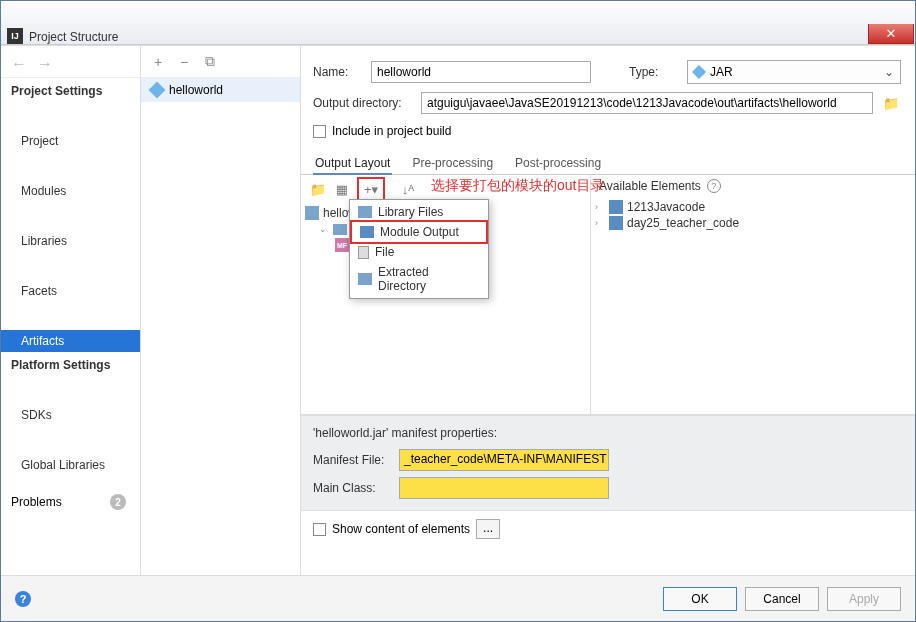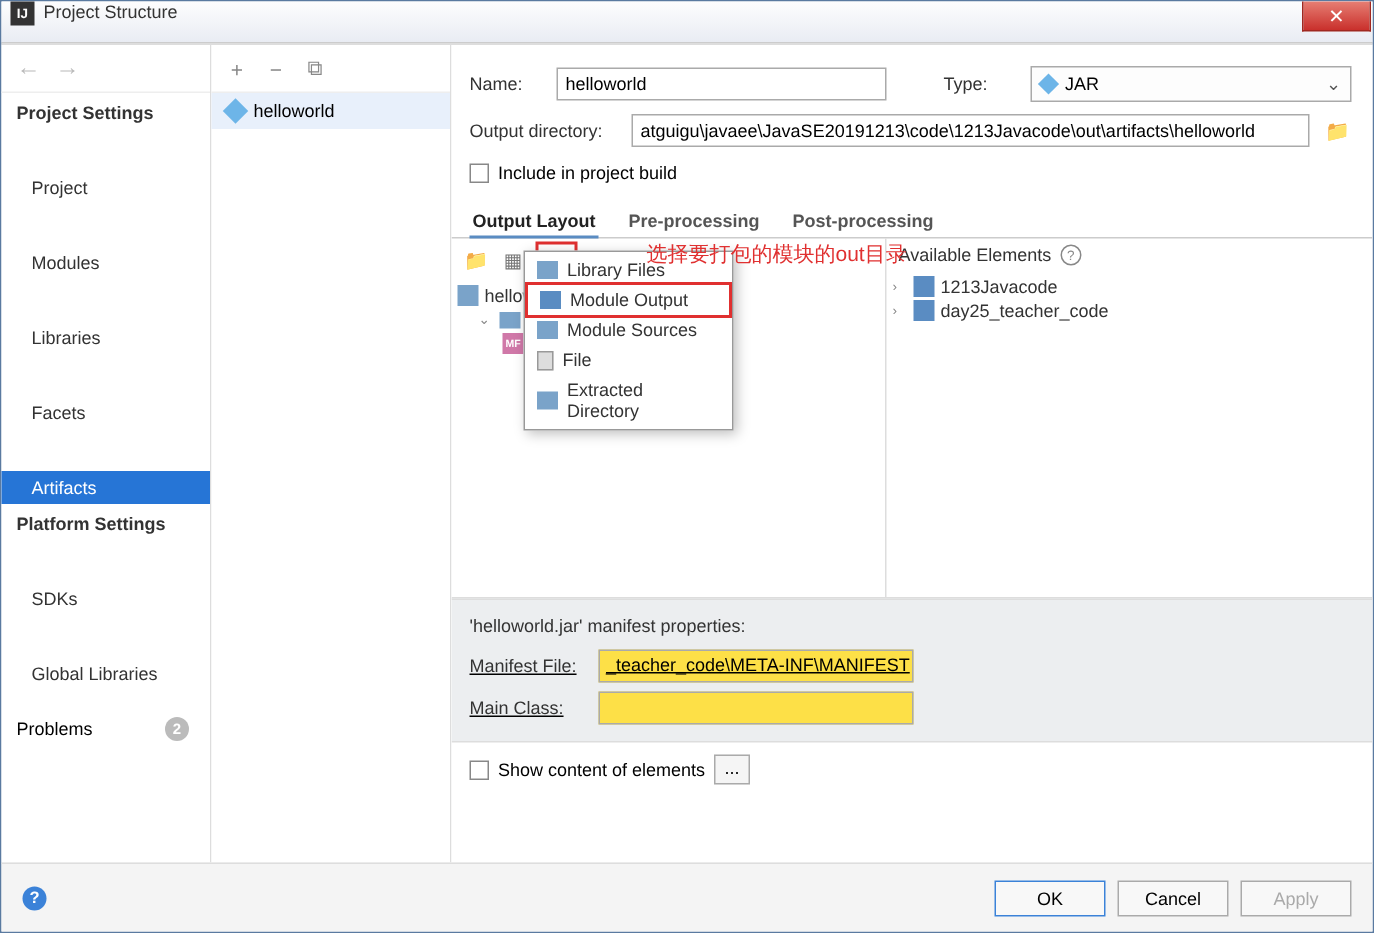--- a/index.html
+++ b/index.html
@@ -1,20 +1,20 @@
 <!DOCTYPE html>
 <html><head>
   <meta charset="utf-8">
   <style>
     * { box-sizing: border-box; margin: 0; padding: 0; }
     body { font-family: "Segoe UI", Tahoma, sans-serif; font-size: 12px; background: #f0f0f0; width: 916px; height: 622px; overflow: hidden; }
     
     .window { width: 916px; height: 622px; border: 1px solid #5a7aa0; background: #fff; display: flex; flex-direction: column; }
     
-    .titlebar { background: linear-gradient(to bottom, #fdfdfe, #e9ecf3); height: 28px; display: flex; align-items: flex-start; border-bottom: 1px solid #ccc; position: relative; }
+    .titlebar { background: linear-gradient(to bottom, #fdfdfe, #e9ecf3); height: 44px; display: flex; align-items: flex-end; border-bottom: 1px solid #ccc; position: relative; }
     .titlebar .icon { width: 16px; height: 16px; margin: 0 6px; background: #333; display: flex; align-items: center; justify-content: center; color: #fff; font-size: 9px; font-weight: bold; }
     .titlebar .title { flex: 1; font-size: 12px; color: #333; }
     .titlebar .close-btn { width: 46px; height: 20px; background: linear-gradient(to bottom, #e67e73, #c9302c); color: #fff; display: flex; align-items: center; justify-content: center; border-left: 1px solid #a02820; border-right: 1px solid #a02820; border-bottom: 1px solid #a02820; margin-right: 1px; font-size: 13px; font-family: Arial; }
     
     .body { flex: 1; display: flex; flex-direction: column; }
     
     .main { flex: 1; display: flex; border-top: 1px solid #ddd; }
     
     .left-col { width: 140px; background: #fff; border-right: 1px solid #ddd; display: flex; flex-direction: column; }
     .nav-arrows { height: 32px; display: flex; align-items: center; gap: 10px; padding: 0 10px; border-bottom: 1px solid #eee; }
@@ -39,21 +39,21 @@
     .text-input { flex: 0 0 220px; border: 1px solid #aaa; padding: 3px 5px; font-size: 12px; height: 22px; }
     .type-label { margin-left: 30px; }
     .type-select { flex: 1; border: 1px solid #aaa; height: 24px; display: flex; align-items: center; padding: 0 6px; gap: 6px; background: #fdfdfd; position: relative; margin-right: 2px; }
     .type-select::after { content: "⌄"; position: absolute; right: 6px; color: #555; }
     .output-dir-input { flex: 1; border: 1px solid #aaa; padding: 3px 5px; height: 22px; font-size: 12px; white-space: nowrap; overflow: hidden; }
     .folder-btn { width: 22px; height: 22px; border: none; background: transparent; color: #888; }
     .checkbox-row { display: flex; align-items: center; gap: 6px; padding: 6px 12px; }
     .checkbox { width: 13px; height: 13px; border: 1px solid #888; background: #fff; }
     
     .tabs { display: flex; border-bottom: 1px solid #ccc; padding: 4px 12px 0; gap: 18px; margin-top: 4px; }
-    .tab { padding: 4px 2px; color: #555; cursor: default; position: relative; font-weight: bold; }
+    .tab { padding: 4px 2px; color: #555; cursor: default; position: relative; }
     .tab.active { color: #222; }
     .tab.active::after { content: ""; position: absolute; bottom: -1px; left: 0; right: 0; height: 2px; background: #5a8cc2; }
     
     .layout-area { flex: 1; display: flex; flex-direction: column; min-height: 0; }
     .layout-split { display: flex; flex: 0 0 240px; border-bottom: 1px solid #ddd; position: relative; }
     .layout-left { flex: 0 0 290px; border-right: 1px solid #ddd; display: flex; flex-direction: column; position: relative; }
     .layout-right { flex: 1; display: flex; flex-direction: column; }
     
     .layout-toolbar { height: 28px; display: flex; align-items: center; gap: 6px; padding: 0 8px; position: relative; }
     .lt-icon { width: 18px; height: 18px; display: flex; align-items: center; justify-content: center; color: #777; font-size: 13px; }
@@ -62,36 +62,36 @@
     .tree-area { flex: 1; padding: 2px 4px; font-size: 12px; color: #333; overflow: hidden; }
     .tree-row { display: flex; align-items: center; gap: 4px; padding: 1px 0; white-space: nowrap; }
     .tree-indent1 { padding-left: 14px; }
     .tree-indent2 { padding-left: 30px; }
     .expand-icon { width: 10px; color: #888; font-size: 9px; }
     .folder-icon-sm { width: 14px; height: 11px; background: #7aa3c9; display: inline-block; }
     .jar-icon { width: 14px; height: 14px; background: linear-gradient(#7aa3c9, #7aa3c9); display: inline-block; }
     .mf-icon { width: 14px; height: 14px; background: #d078a8; color: #fff; font-size: 7px; display: inline-flex; align-items: center; justify-content: center; font-weight: bold; }
     .mod-icon { width: 14px; height: 14px; background: #5a8cc2; display: inline-block; }
     
-    .dropdown-menu { position: absolute; left: 48px; top: 8px; background: #fff; border: 1px solid #999; box-shadow: 2px 2px 8px rgba(0,0,0,0.25); z-index: 20; width: 140px; padding: 2px 0; }
+    .dropdown-menu { position: absolute; left: 48px; top: 24px; background: #fff; border: 1px solid #999; box-shadow: 2px 2px 8px rgba(0,0,0,0.25); z-index: 20; width: 140px; padding: 2px 0; }
     .menu-item { display: flex; align-items: center; gap: 6px; padding: 3px 8px; color: #333; }
     .menu-item.hl { border: 2px solid #e03030; margin: -2px 0px; position: relative; z-index: 2; }
     .menu-icon { width: 14px; height: 12px; display: inline-block; }
     .menu-icon.folder { background: #7aa3c9; }
     .menu-icon.module { background: #5a8cc2; }
     .menu-icon.file { background: #ddd; border: 1px solid #999; width: 11px; height: 13px; }
     
     .annotation { position: absolute; color: #e03030; font-size: 14px; font-weight: normal; left: 130px; top: 2px; z-index: 30; white-space: nowrap; font-family: "Microsoft YaHei", sans-serif; }
     
     .avail-hdr { padding: 4px 8px; color: #333; display: flex; align-items: center; gap: 6px; font-size: 12px; }
     .help-icon { width: 14px; height: 14px; border-radius: 50%; border: 1px solid #888; color: #888; font-size: 9px; display: flex; align-items: center; justify-content: center; }
     
     .manifest-panel { background: #eceef0; border-top: 1px solid #ddd; padding: 8px 12px; }
     .manifest-title { padding: 2px 0 6px; color: #333; }
-    .mf-row { display: flex; align-items: center; gap: 6px; padding: 3px 0; text-decoration: underline; }
+    .mf-row { display: flex; align-items: center; gap: 6px; padding: 3px 0; }
     .mf-label { width: 80px; color: #333; }
     .mf-input { flex: 0 0 210px; border: 1px solid #aaa; background: #fde047; height: 22px; padding: 2px 4px; font-size: 12px; white-space: nowrap; overflow: hidden; }
     
     .show-content-row { display: flex; align-items: center; gap: 6px; padding: 8px 12px; border-top: 1px solid #ddd; }
     .dots-btn { width: 24px; height: 20px; border: 1px solid #aaa; background: #f5f5f5; text-align: center; line-height: 16px; }
     
     .footer { height: 46px; border-top: 1px solid #ddd; display: flex; align-items: center; padding: 0 14px; background: #f4f4f4; }
     .help-circle { width: 16px; height: 16px; border-radius: 50%; background: #3b82d8; color: #fff; font-size: 11px; display: flex; align-items: center; justify-content: center; font-weight: bold; }
     .footer-spacer { flex: 1; }
     .btn { min-width: 74px; height: 24px; border: 1px solid #aaa; background: #f8f8f8; margin-left: 8px; font-size: 12px; padding: 0 10px; }
@@ -186,24 +186,20 @@
               <div class="dropdown-menu">
                 <div class="menu-item">
                   <span class="menu-icon folder"></span>
                   <span>Library Files</span>
                 </div>
                 <div class="menu-item hl">
                   <span class="menu-icon module"></span>
                   <span>Module Output</span>
                 </div>
                 <div class="menu-item">
-                  <span class="menu-icon folder"></span>
-                  <span>Module Sources</span>
-                </div>
-                <div class="menu-item">
                   <span class="menu-icon file"></span>
                   <span>File</span>
                 </div>
                 <div class="menu-item">
                   <span class="menu-icon folder"></span>
                   <span>Extracted Directory</span>
                 </div>
               </div>
 
               <div class="tree-area">

